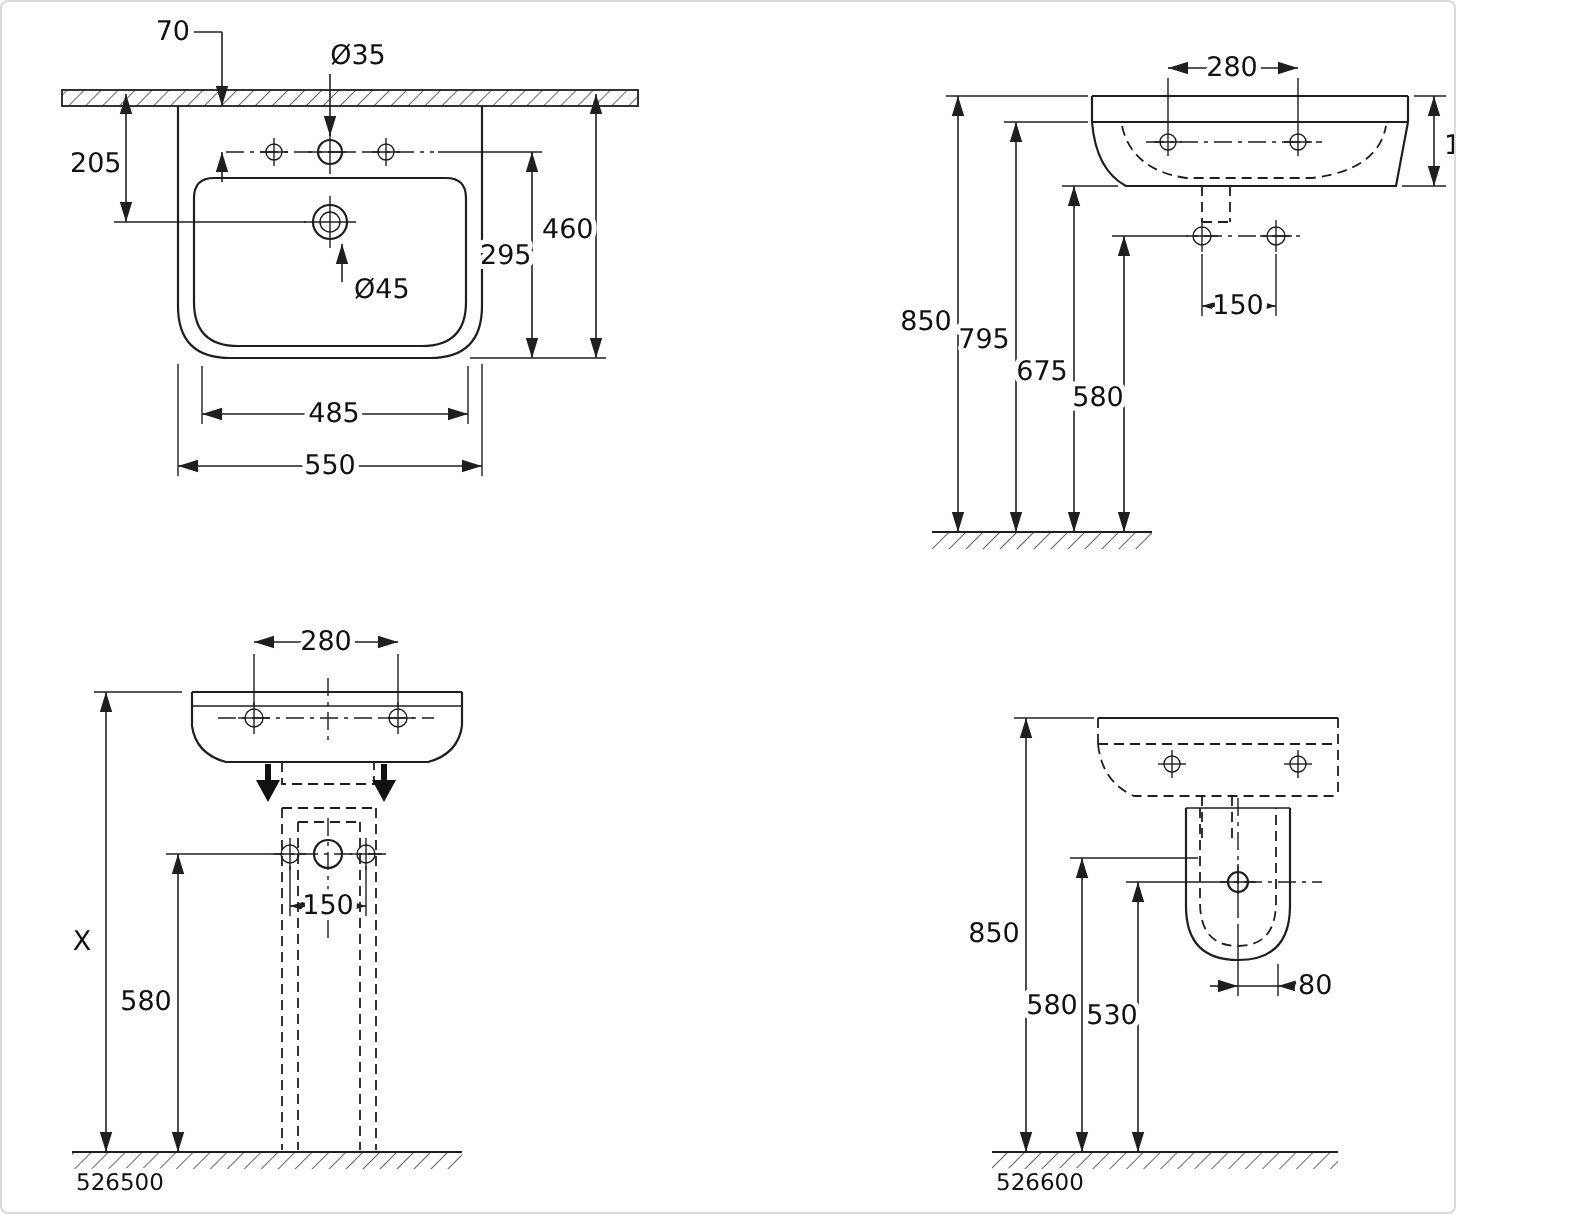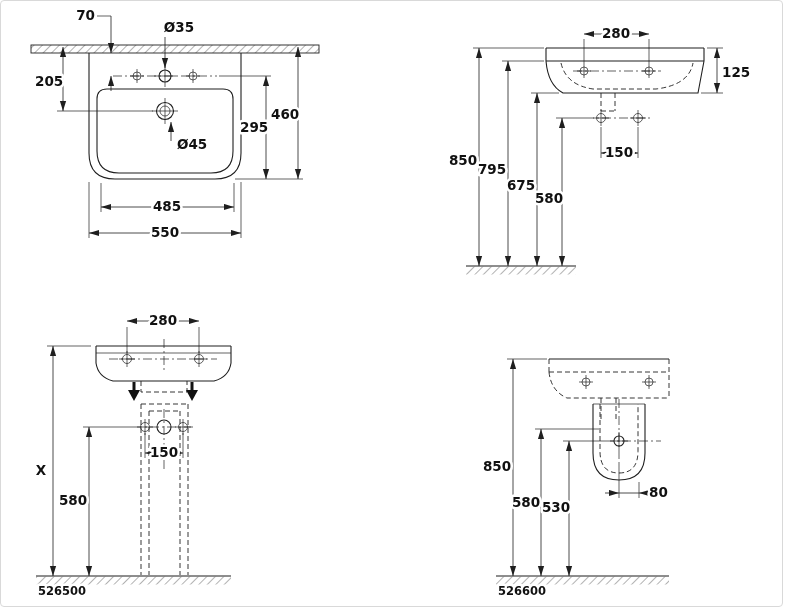--- a/index.html
+++ b/index.html
@@ -1,16 +1,16 @@
 <!DOCTYPE html>
 <html><head>
 <meta charset="utf-8">
 <style>
   html,body{margin:0;padding:0;background:#fff;}
-  .page{width:783px;height:607px;background:#fff;border:1px solid #d9d9d9;border-radius:4px;box-sizing:border-box;overflow:hidden;font-weight:bold;}
+  .page{width:728px;height:607px;background:#fff;border:1px solid #d9d9d9;border-radius:4px;box-sizing:border-box;overflow:hidden;}
   svg{display:block;}
   .ln{stroke:#1f1f1f;stroke-width:1.1;fill:none;}
   .thin{stroke:#1f1f1f;stroke-width:0.7;fill:none;}
   .dash{stroke:#1f1f1f;stroke-width:0.9;fill:none;stroke-dasharray:5 3;}
   .cl{stroke:#1f1f1f;stroke-width:0.7;fill:none;stroke-dasharray:9 3 2 3;}
   .dim{stroke:#1f1f1f;stroke-width:0.8;fill:none;}
   text{font-family:"DejaVu Sans","Liberation Sans",sans-serif;font-size:13.5px;fill:#111;
        paint-order:stroke;stroke:#fff;stroke-width:5px;stroke-linejoin:round;}
   text.model{font-size:11.5px;}
   .solidfill{fill:#111;stroke:none;}

